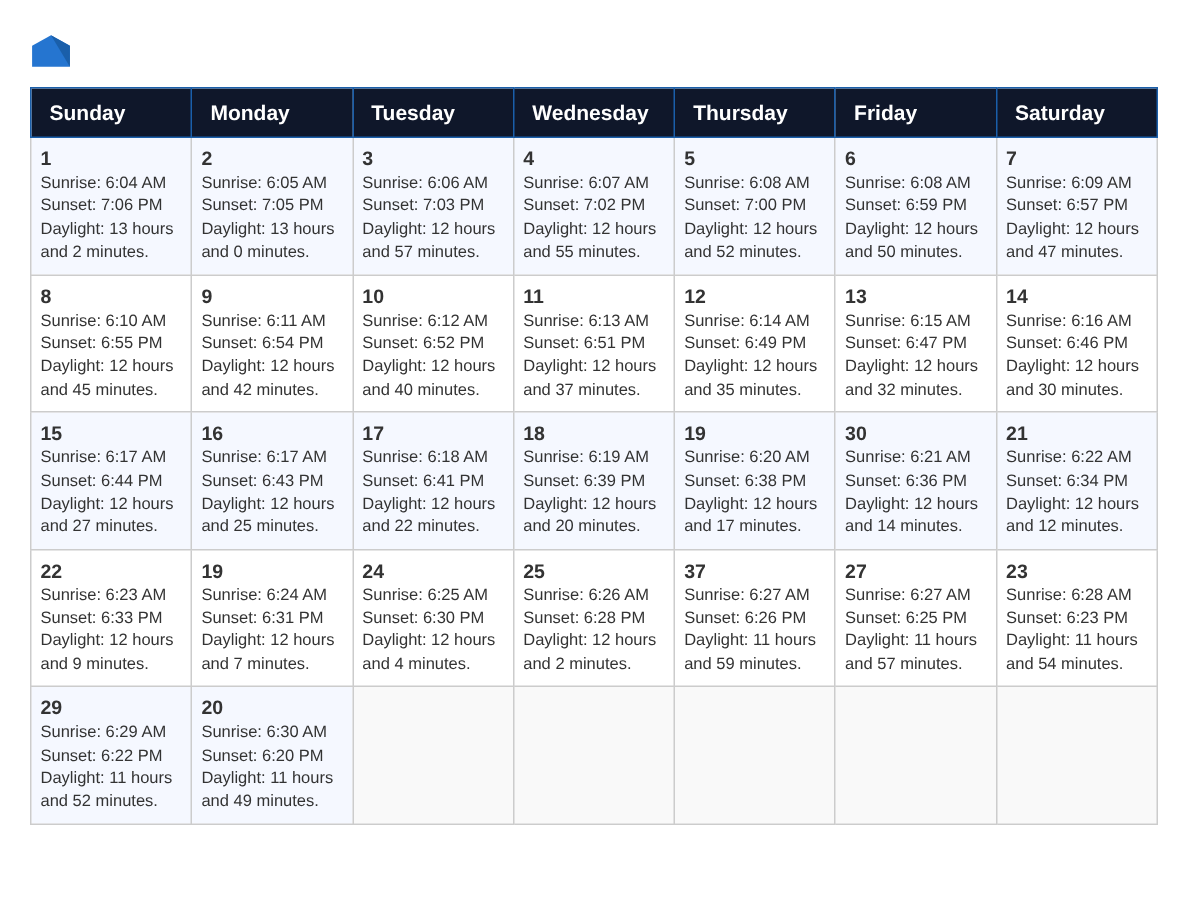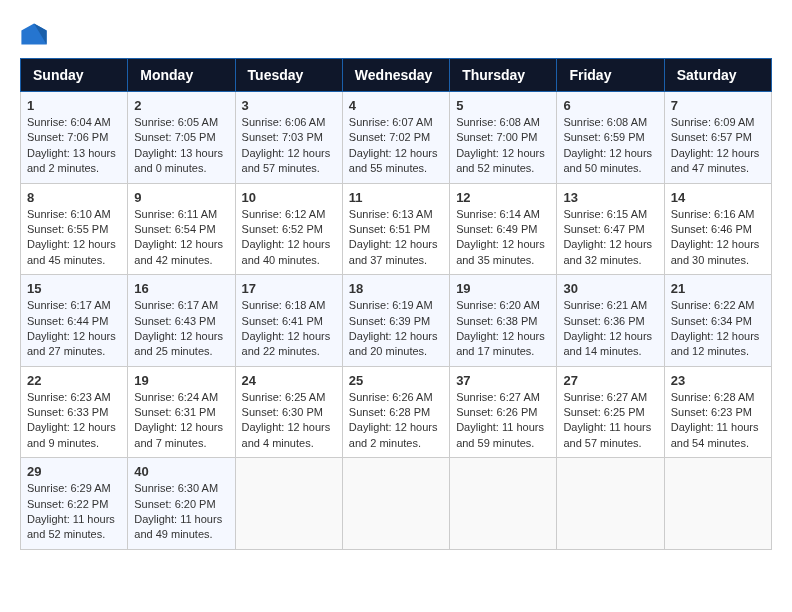--- a/index.html
+++ b/index.html
@@ -358,21 +358,21 @@
       <tr>
         <td>
         <span class="day-num">29</span>
         <div class="day-info">
           Sunrise: 6:29 AM<br>
           Sunset: 6:22 PM<br>
           Daylight: 11 hours and 52 minutes.
         </div>
       </td>
         <td>
-        <span class="day-num">40</span>
+        <span class="day-num">20</span>
         <div class="day-info">
           Sunrise: 6:30 AM<br>
           Sunset: 6:20 PM<br>
           Daylight: 11 hours and 49 minutes.
         </div>
       </td>
         <td class="empty-cell"></td>
         <td class="empty-cell"></td>
         <td class="empty-cell"></td>
         <td class="empty-cell"></td>

